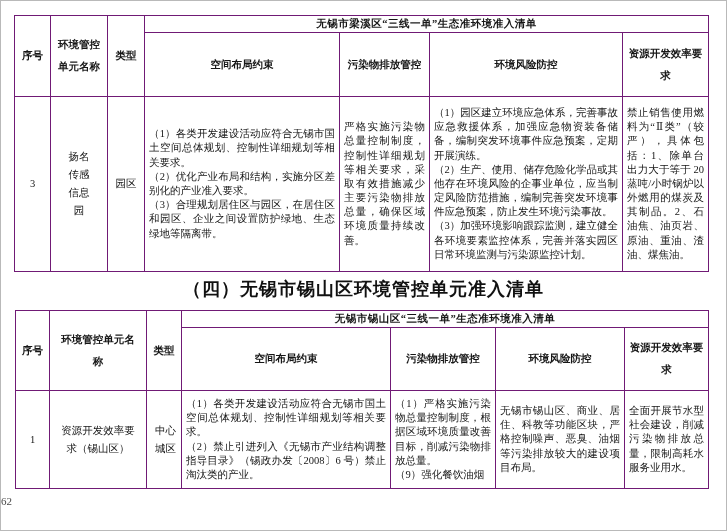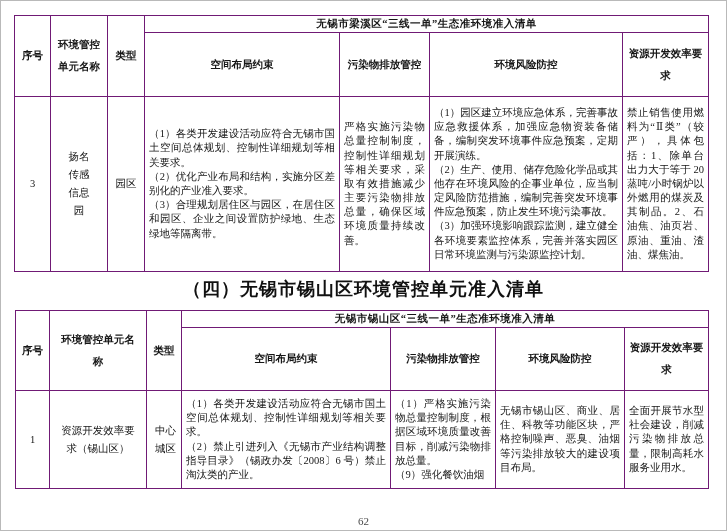--- a/index.html
+++ b/index.html
@@ -50,21 +50,21 @@
   .t2 td.col-type{padding:0 5px;text-align:right;}
   .section-heading{
     position:absolute;top:276px;left:0;width:100%;
     text-align:center;
     font-family:"Liberation Sans","DejaVu Sans",sans-serif;
     font-weight:bold;font-size:18px;letter-spacing:1px;
     color:#111;
   }
   .page-number{
     position:absolute;top:494px;left:0;width:100%;
-    text-align:center;font-size:11px;color:#4a4a4a;margin-top:20px;
+    font-size:11px;color:#4a4a4a;
   }
 </style>
 </head>
 <body>
 
 <div class="page">
 
   <table class="t1">
     <colgroup>
       <col style="width:36px">

